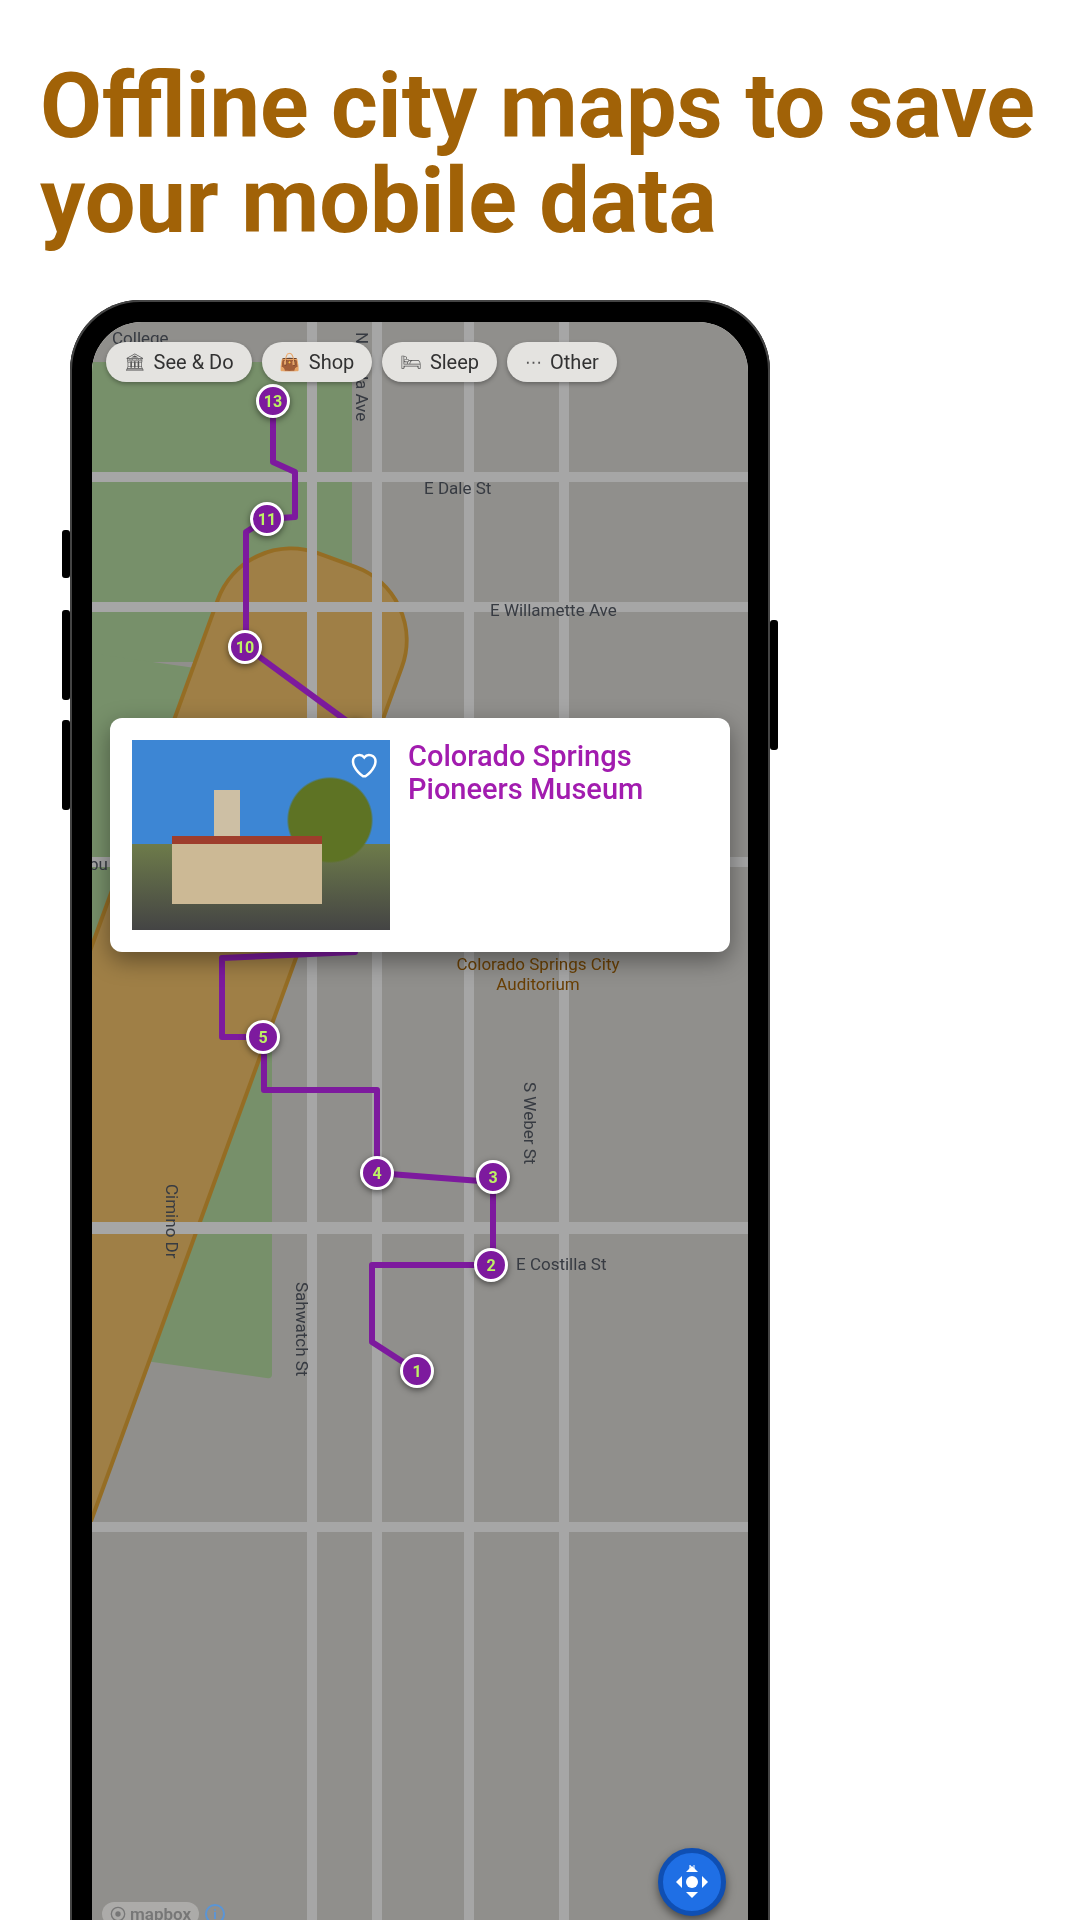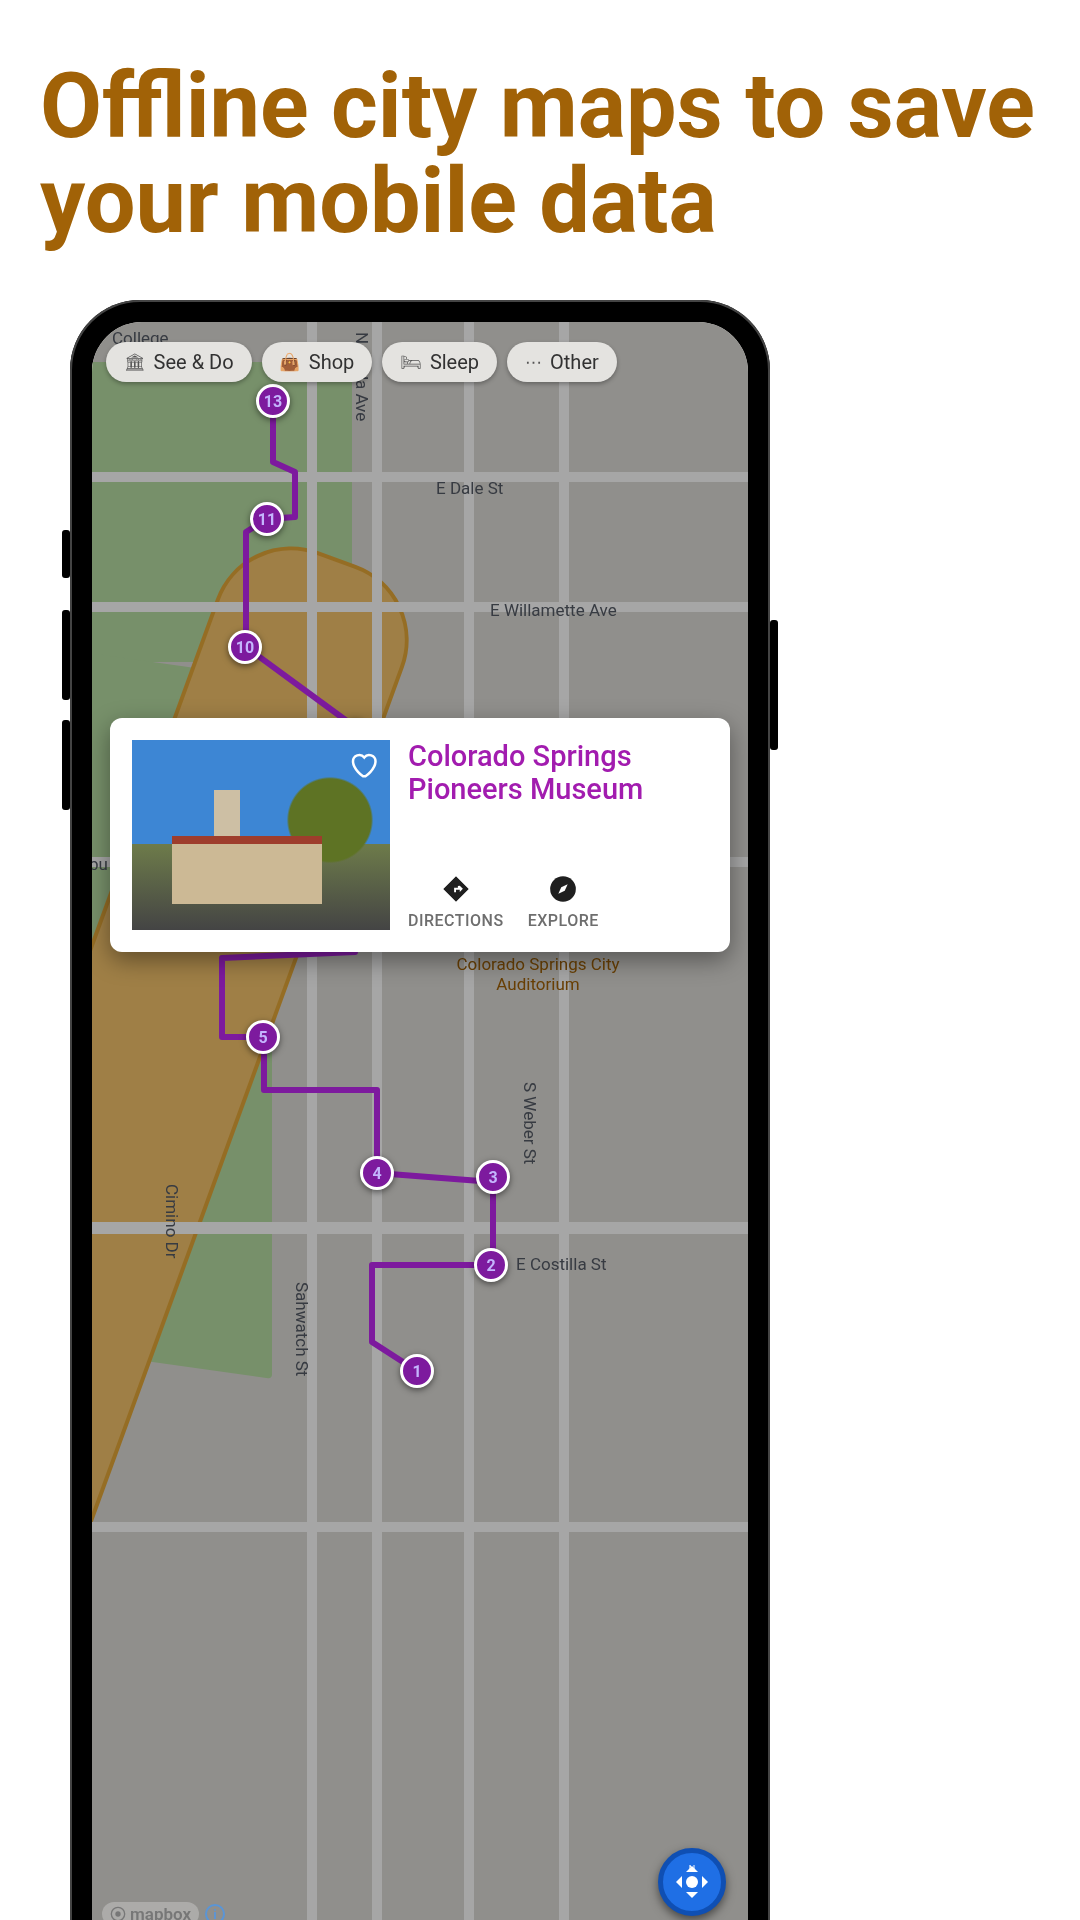--- a/index.html
+++ b/index.html
@@ -85,21 +85,21 @@
     border-radius: 80px;
     transform: rotate(20deg);
   }
   .map-label {
     position: absolute;
     font-size: 17px;
     color: #555b66;
     white-space: nowrap;
   }
   .label-college { left: 20px; top: 6px; }
-  .label-dale { left: 344px; top: 156px; }
+  .label-dale { left: 332px; top: 156px; }
   .label-willamette { left: 398px; top: 278px; }
   .label-cityaud { left: 356px; top: 632px; width: 180px; text-align: center; white-space: normal; color:#a16207;}
   .label-costilla { left: 424px; top: 932px; }
   .label-sahwatch { left: 220px; top: 960px; transform: rotate(90deg); transform-origin: top left; }
   .label-nevada { left: 280px; top: 10px; transform: rotate(90deg); transform-origin: top left; }
   .label-weber { left: 448px; top: 760px; transform: rotate(90deg); transform-origin: top left; }
   .label-cimino { left: 90px; top: 862px; transform: rotate(90deg); transform-origin: top left; }
   .label-bu { left: -3px; top: 532px; }
 
   
@@ -141,21 +141,21 @@
     z-index: 10;
     pointer-events: none;
   }
   .pin {
     position: absolute;
     width: 34px;
     height: 34px;
     background: #7d1a9e;
     border: 3px solid #fff;
     border-radius: 50%;
-    color: #c4b5fd;
+    color: #bef264;
     font-weight: 700;
     font-size: 16px;
     display: flex;
     align-items: center;
     justify-content: center;
     z-index: 15;
     box-shadow: 0 2px 6px rgba(0,0,0,.5);
   }
 
   
@@ -406,41 +406,20 @@
       <div class="poi-thumb">
         <div class="tree"></div>
         <span class="heart">
           <svg width="30" height="30" viewBox="0 0 24 24" fill="none" stroke="#fff" stroke-width="2">
             <path d="M12 21s-8-5.5-8-12a5 5 0 0 1 9-3 5 5 0 0 1 9 3c0 6.5-8 12-8 12z"></path>
           </svg>
         </span>
       </div>
       <div class="poi-info">
         <div class="poi-title">Colorado Springs Pioneers Museum</div>
-        <div class="poi-actions">
-          <div class="poi-action">
-            <span class="aicon">
-              <svg width="30" height="30" viewBox="0 0 24 24" fill="#1f1f1f">
-                  <path d="M12 2 L22 12 L12 22 L2 12 Z M13 9v2h-3v4h2v-2h3v2l3-3-3-3z" fill="#1f1f1f"></path>
-                  <path d="M12 2 L22 12 L12 22 L2 12 Z" fill="#1f1f1f"></path>
-                  <path d="M13.5 9.5v1.5h-3v3.5h1.5v-2h3v1.8l2.5-2.5-2.5-2.5z" fill="#fff"></path>
-                </svg>
-            </span>
-            <span class="alabel">DIRECTIONS</span>
-          </div>
-          <div class="poi-action">
-            <span class="aicon">
-              <svg width="28" height="28" viewBox="0 0 24 24">
-                  <circle cx="12" cy="12" r="11" fill="#1f1f1f"></circle>
-                  <path d="M16 8l-2.5 5.5L8 16l2.5-5.5z" fill="#fff"></path>
-                </svg>
-            </span>
-            <span class="alabel">EXPLORE</span>
-          </div>
-        </div>
       </div>
     </div>
 
     <div class="compass-btn">
       <div class="compass-inner">
         <span class="compass-n">N</span>
         <div class="tri n"></div>
           <div class="tri s"></div>
         <div class="tri e"></div>
           <div class="tri w"></div>

